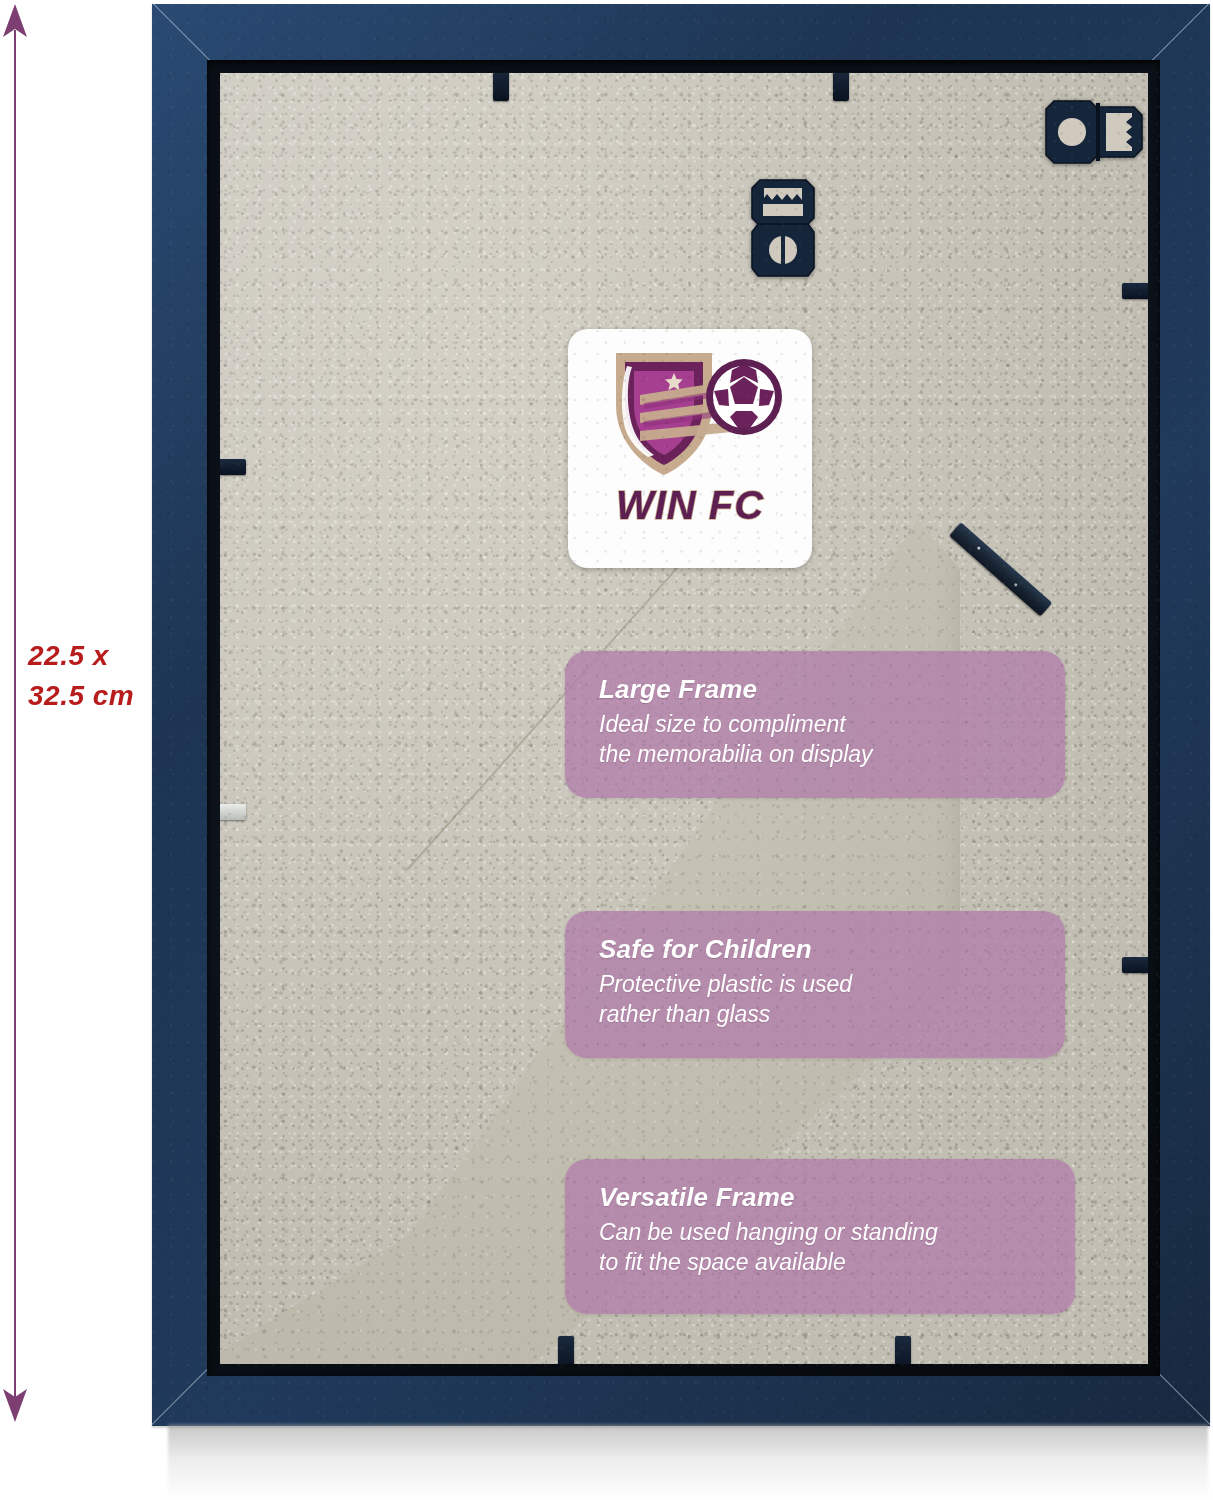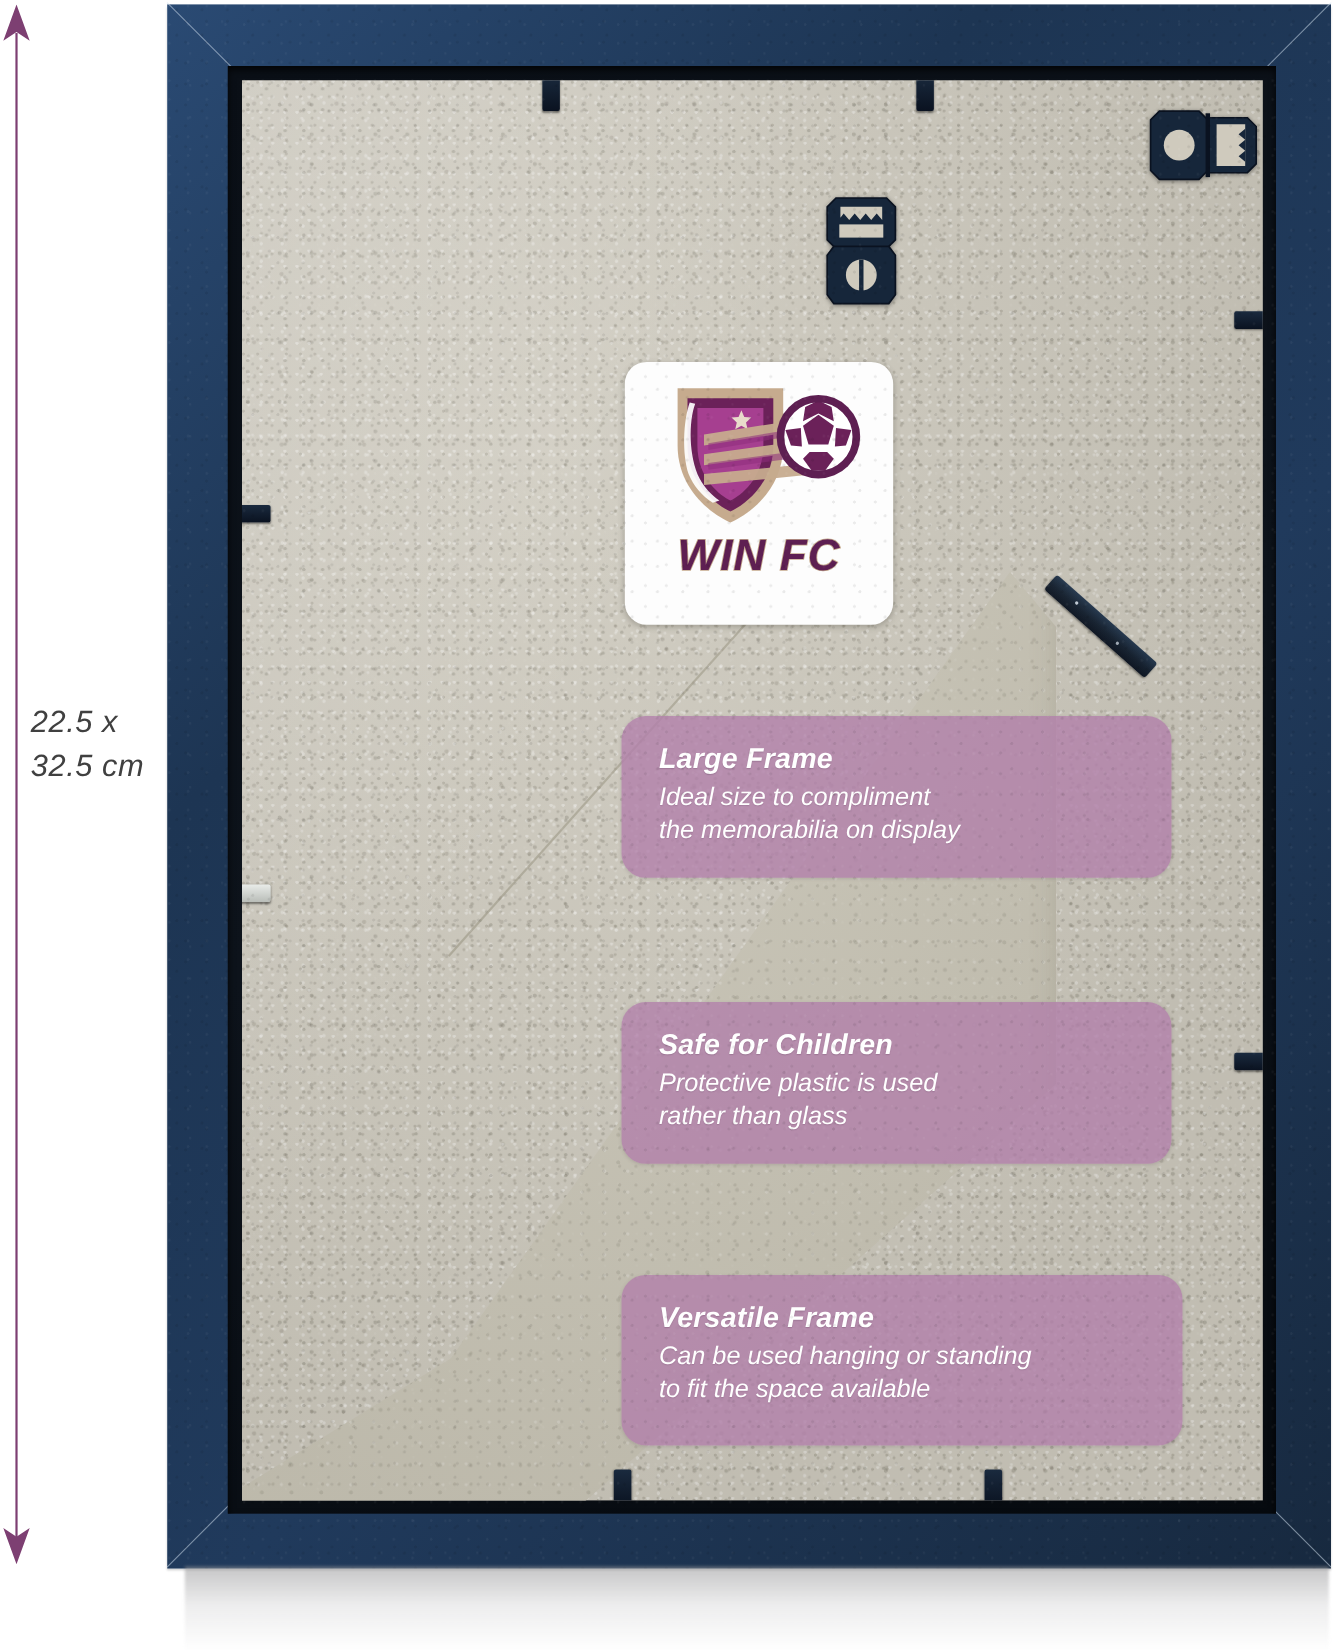--- a/index.html
+++ b/index.html
@@ -13,21 +13,21 @@
   .ruler-line{
     position:absolute;left:14px;top:30px;width:2px;height:1370px;
     background:#7d3f72;
   }
   .ruler-arrow{position:absolute;left:1px;width:28px;height:34px;}
   .ruler-arrow.up{top:4px;}
   .ruler-arrow.down{top:1388px;}
   .ruler-arrow svg{display:block;}
   #dimension-label{
     position:absolute;left:28px;top:636px;width:120px;
-    color:#404040;font-weight:normal;font-style:italic;
+    color:#b91c1c;font-weight:bold;font-style:italic;
     font-size:28px;line-height:40px;letter-spacing:.5px;
     white-space:pre-line;
   }
 
   
   #picture-frame{
     position:absolute;left:152px;top:4px;width:1058px;height:1422px;
     background:
       linear-gradient(135deg,#2a4a73 0%,#1d3553 30%,#203a5c 60%,#17293f 100%);
     box-shadow:0 2px 2px rgba(0,0,0,.18);

